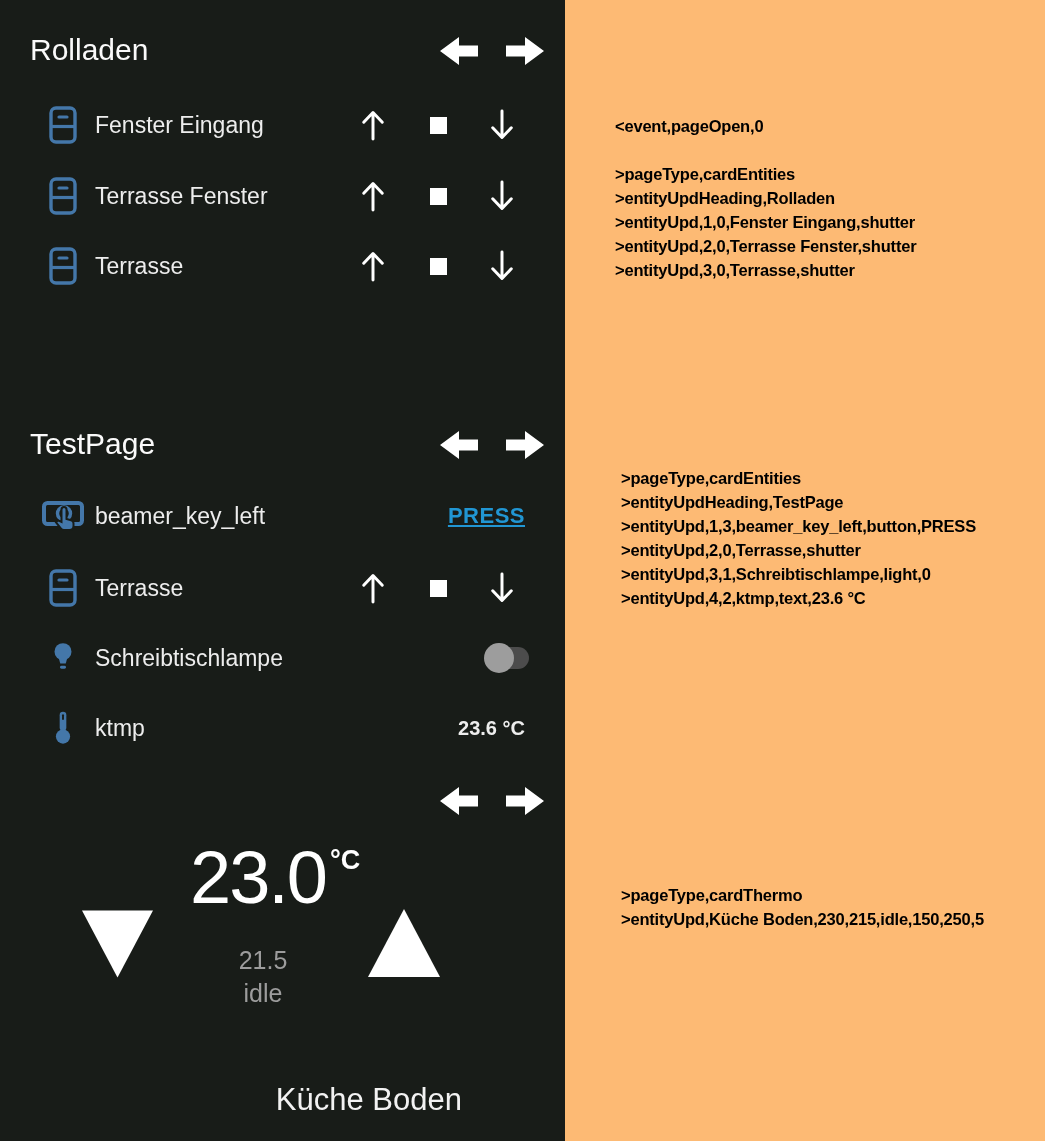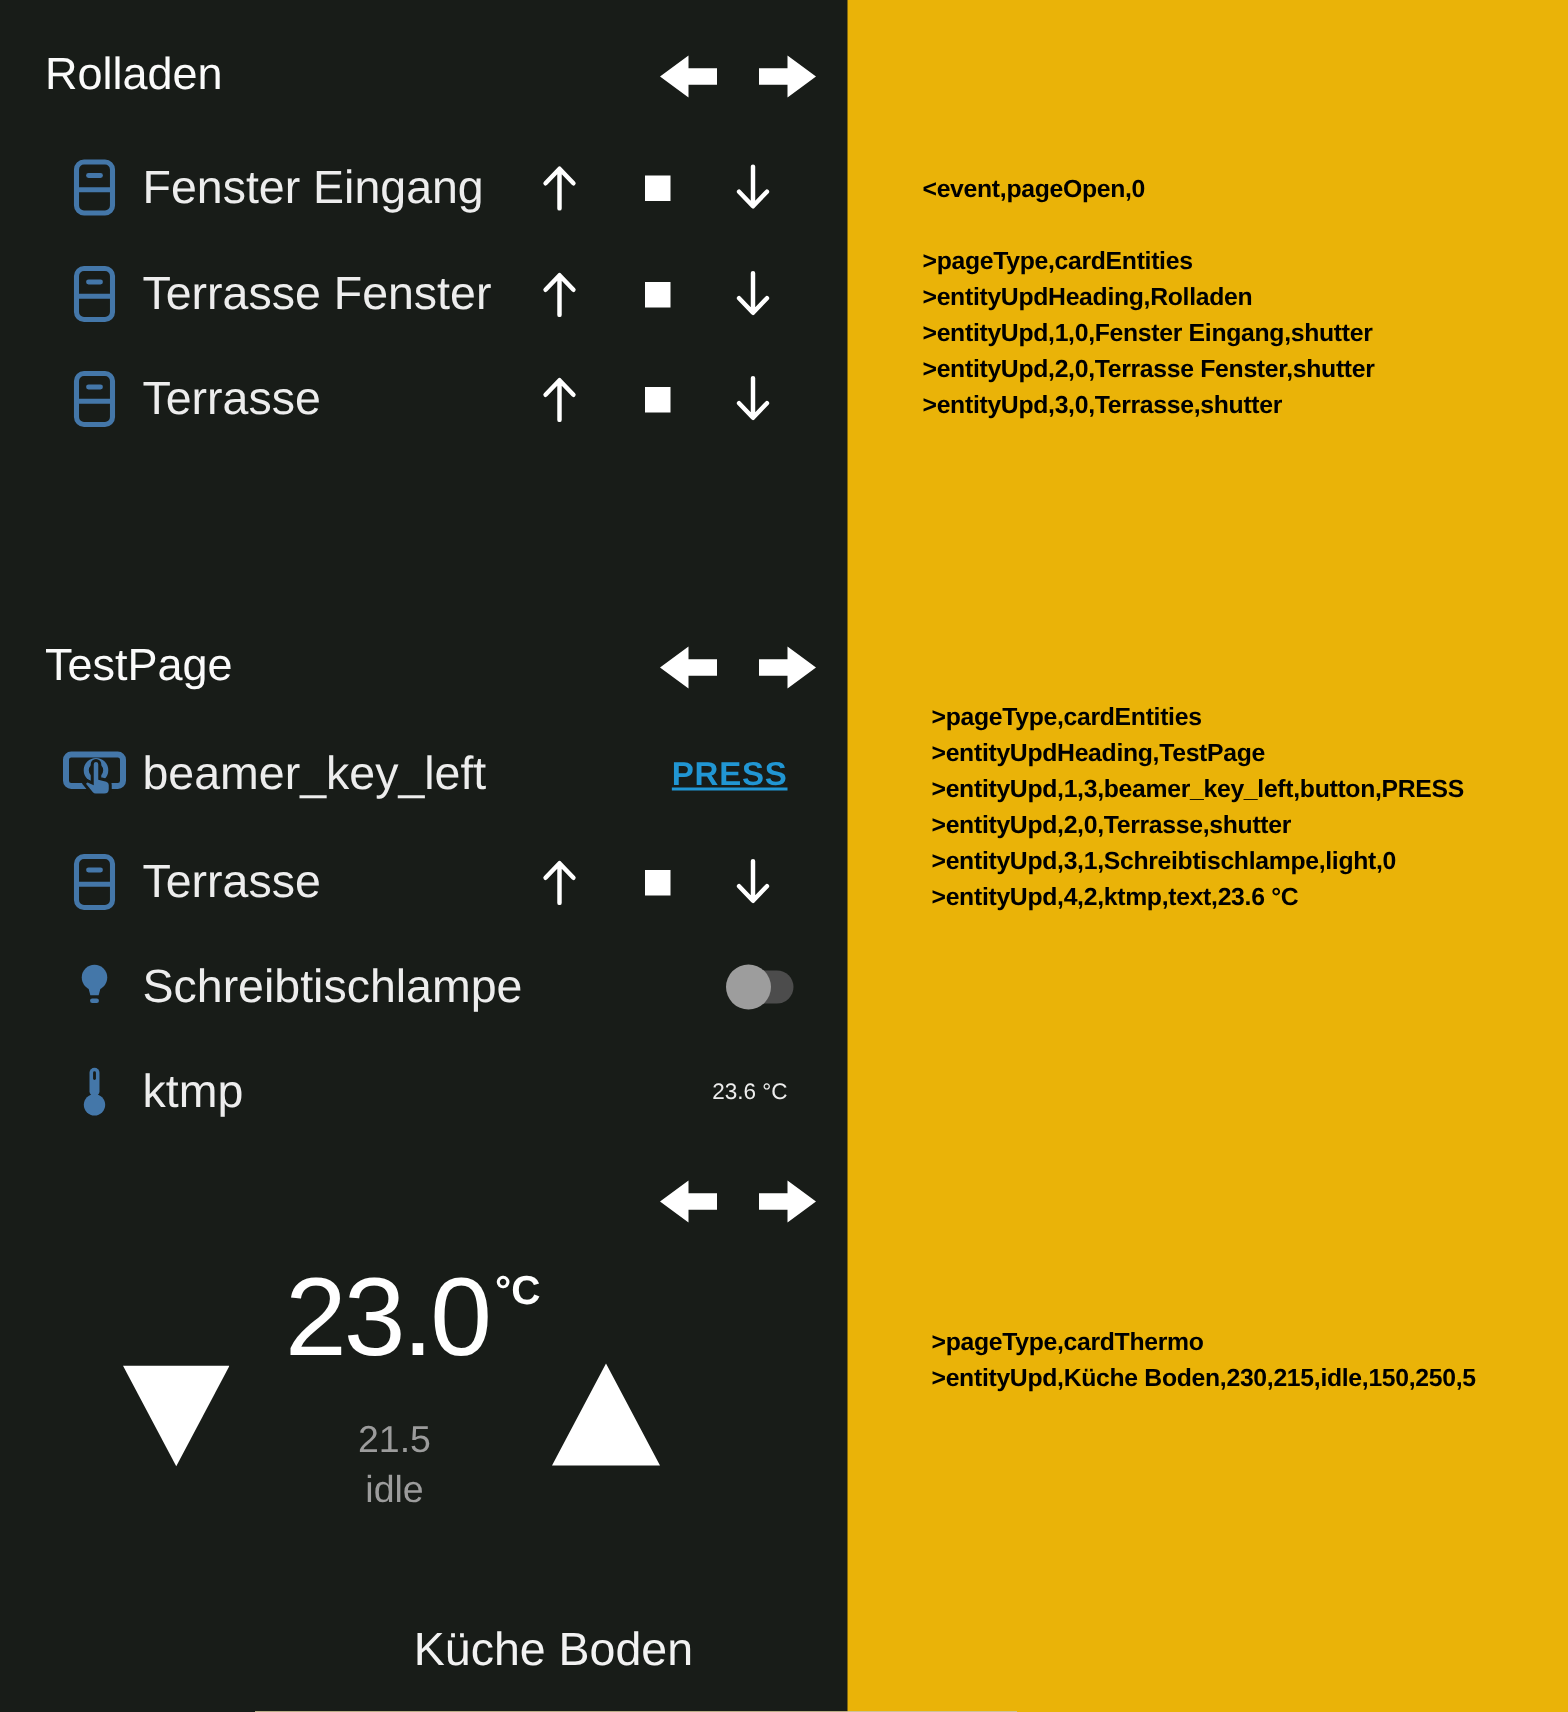--- a/index.html
+++ b/index.html
@@ -1,39 +1,39 @@
 <!DOCTYPE html>
 <html><head>
 <meta charset="utf-8">
 <style>
   html,body{margin:0;padding:0;background:#ffffff;}
-  .stage{position:relative;width:1045px;height:1141px;background:#eab308;overflow:hidden;
+  .stage{position:relative;width:1045px;height:1141px;background:#fdba74;overflow:hidden;
          font-family:"Liberation Sans",sans-serif;}
 
   
   .panel{position:absolute;left:0;top:0;width:565px;height:1141px;background:#181c18;color:#f1f1f1;}
 
   .card-heading{position:absolute;left:30px;font-size:30px;font-weight:400;color:#fafafa;white-space:nowrap;}
   .nav{position:absolute;width:38px;height:30px;color:#ffffff;cursor:pointer;}
   .nav svg{display:block;width:38px;height:30px;}
   .nav.left{left:440px;} .nav.right{left:506px;}
 
   .row{position:absolute;left:0;width:565px;height:44px;}
   .row .icon{position:absolute;left:63px;top:50%;transform:translate(-50%,-50%);color:#4477a9;line-height:0;}
   .row .label{position:absolute;left:95px;top:50%;transform:translateY(-50%);
-              font-size:31px;color:#ededed;white-space:nowrap;}
+              font-size:23px;color:#ededed;white-space:nowrap;}
   .ctl{position:absolute;top:50%;transform:translateY(-50%);width:26px;height:38px;
        display:flex;align-items:center;justify-content:center;color:#ffffff;cursor:pointer;}
   .ctl svg{width:26px;height:34px;}
   .ctl.up{left:360px;} .ctl.down{left:489px;}
   .ctl.stop{left:424px;width:28px;}
   .sq{display:block;width:17px;height:17px;background:#ffffff;}
 
   .value{position:absolute;right:40px;top:50%;transform:translateY(-50%);
-         font-size:15px;color:#ededed;white-space:nowrap;}
+         font-size:20px;color:#ededed;white-space:nowrap;font-weight:bold;}
   .value.press{color:#2196d3;font-weight:700;font-size:22px;letter-spacing:.5px;text-decoration:underline;}
 
   .toggle{position:absolute;right:36px;top:50%;transform:translateY(-50%);width:45px;height:30px;cursor:pointer;}
   .toggle .track{position:absolute;left:5px;top:4px;width:40px;height:22px;border-radius:11px;background:#4c4c4c;}
   .toggle .knob{position:absolute;left:0;top:0;width:30px;height:30px;border-radius:50%;background:#9d9d9d;}
 
   
   .temp-big{position:absolute;left:190px;top:841px;font-size:74px;font-weight:400;
             letter-spacing:-2px;color:#ffffff;line-height:1;}
   .temp-unit{position:absolute;left:330px;top:845px;font-size:27px;font-weight:700;color:#ffffff;}

